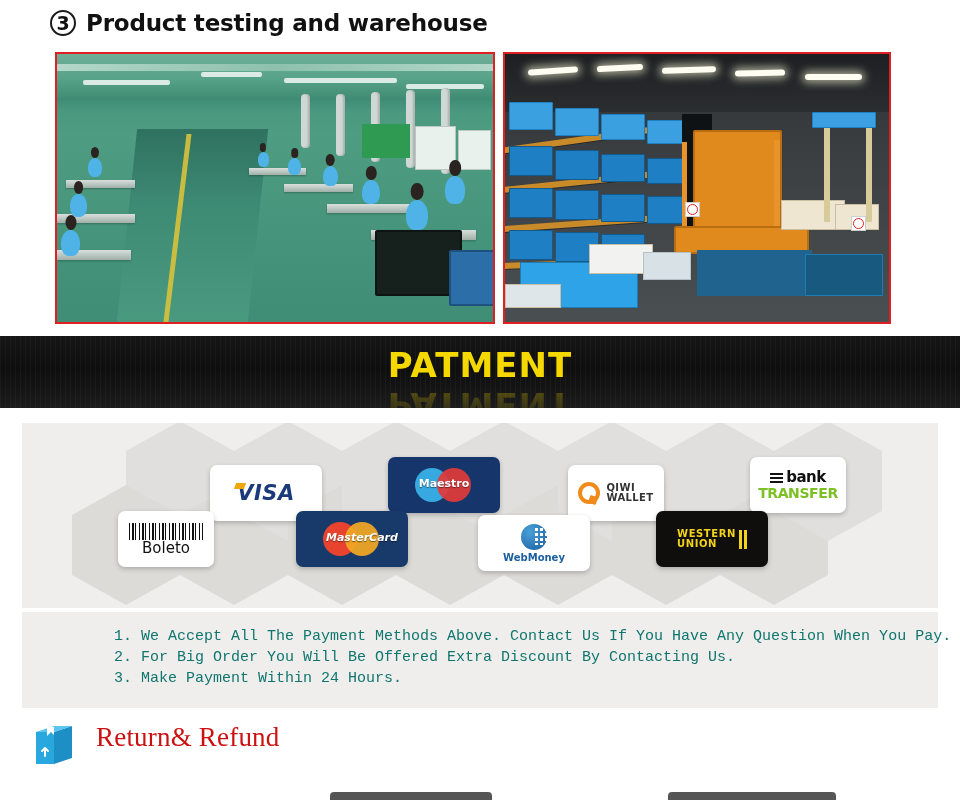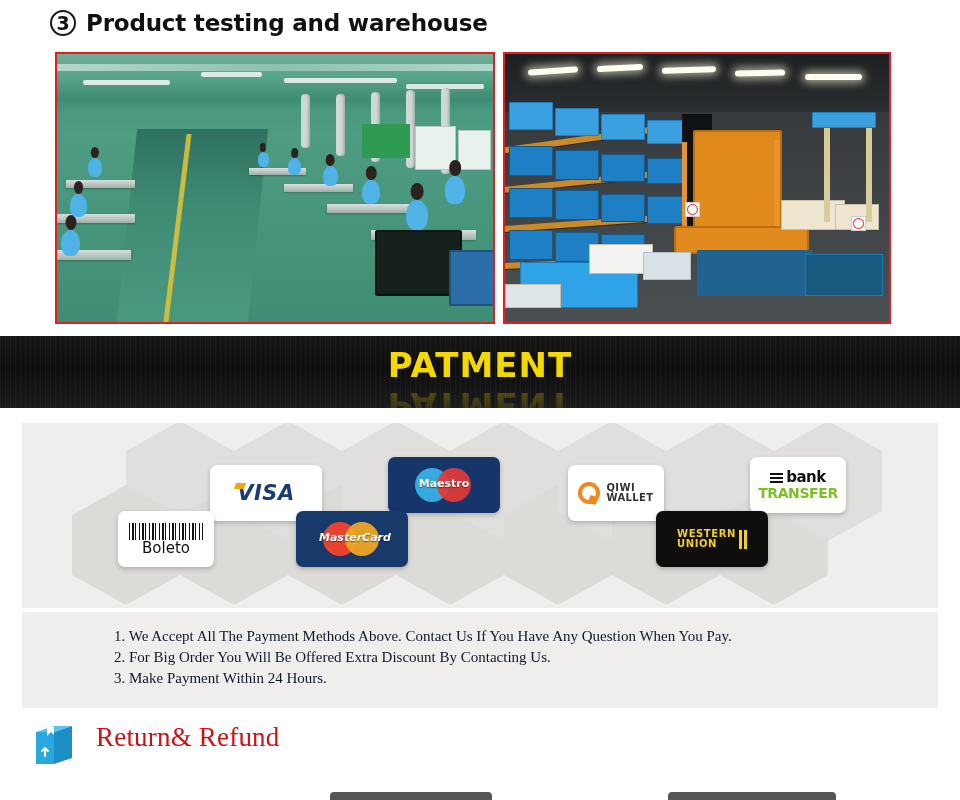--- a/index.html
+++ b/index.html
@@ -199,21 +199,21 @@
   }
   .boleto-word{
     font-family:"DejaVu Sans", sans-serif;font-size:15px;color:#111;
     margin-top:1px;line-height:1;
   }
   .tile-mc{background:#183a6b;}
   .mc-circles{position:relative;width:66px;height:38px;}
   .mc-c1{position:absolute;left:4px;top:2px;width:34px;height:34px;border-radius:50%;background:#e8432f;}
   .mc-c2{position:absolute;left:26px;top:2px;width:34px;height:34px;border-radius:50%;background:#f2a823;opacity:.93;}
   .mc-word{
-    position:absolute;left:0;top:11px;width:66px;text-align:center;
+    position:absolute;left:7px;top:11px;width:66px;text-align:center;
     font-family:"DejaVu Sans", sans-serif;font-weight:bold;font-style:italic;
     font-size:11px;color:#fff;text-shadow:0 1px 1px rgba(0,0,0,.5);
   }
   .tile-maestro{background:#16366b;}
   .ms-c1{position:absolute;left:4px;top:2px;width:34px;height:34px;border-radius:50%;background:#36a9e0;}
   .ms-c2{position:absolute;left:26px;top:2px;width:34px;height:34px;border-radius:50%;background:#e03a3a;opacity:.93;}
   .ms-word{
     position:absolute;left:0;top:11px;width:66px;text-align:center;
     font-family:"DejaVu Sans", sans-serif;font-weight:bold;
     font-size:11px;color:#fff;text-shadow:0 1px 1px rgba(0,0,0,.5);
@@ -257,22 +257,22 @@
   .bank-word{font-family:"DejaVu Sans", sans-serif;font-size:15px;font-weight:bold;color:#111;letter-spacing:-.5px;}
   .transfer-word{font-family:"DejaVu Sans", sans-serif;font-size:14px;font-weight:bold;color:#7cc023;letter-spacing:-.4px;}
 
   
   .terms{
     position:absolute;left:22px;top:612px;width:916px;height:96px;
     background:#efeeec;
     padding-top:14px;box-sizing:border-box;
   }
   .term-line{
-    font-family:Liberation Serif, serif;
-    font-size:15px;color:#0f172a;
+    font-family:Liberation Mono, monospace;
+    font-size:15px;color:#0f766e;
     margin-left:92px;line-height:21px;
     white-space:nowrap;
   }
 
   
   .return-block{position:absolute;left:0;top:715px;width:960px;height:60px;}
   .box-icon{
     position:absolute;left:34px;top:5px;width:44px;height:46px;
   }
   .rr-title{
@@ -476,20 +476,26 @@
     </div>
 
     <div class="paytile tile-mc" style="left:274px;top:88px;">
       <span class="mc-circles">
         <span class="mc-c1"></span>
           <span class="mc-c2"></span>
         <span class="mc-word">MasterCard</span>
       </span>
     </div>
 
+    <div class="paytile" style="left:456px;top:92px;">
+      <span class="logo-webmoney">
+        <span class="wm-globe"></span>
+        <span class="wm-word">WebMoney</span>
+      </span>
+    </div>
 
     <div class="paytile tile-wu" style="left:634px;top:88px;">
       <span class="wu-wrap">
         <span class="wu-txt">
           <b>WESTERN</b>
           <b>UNION</b>
         </span>
         <span class="wu-bars">
             <i></i>
             <i></i>

